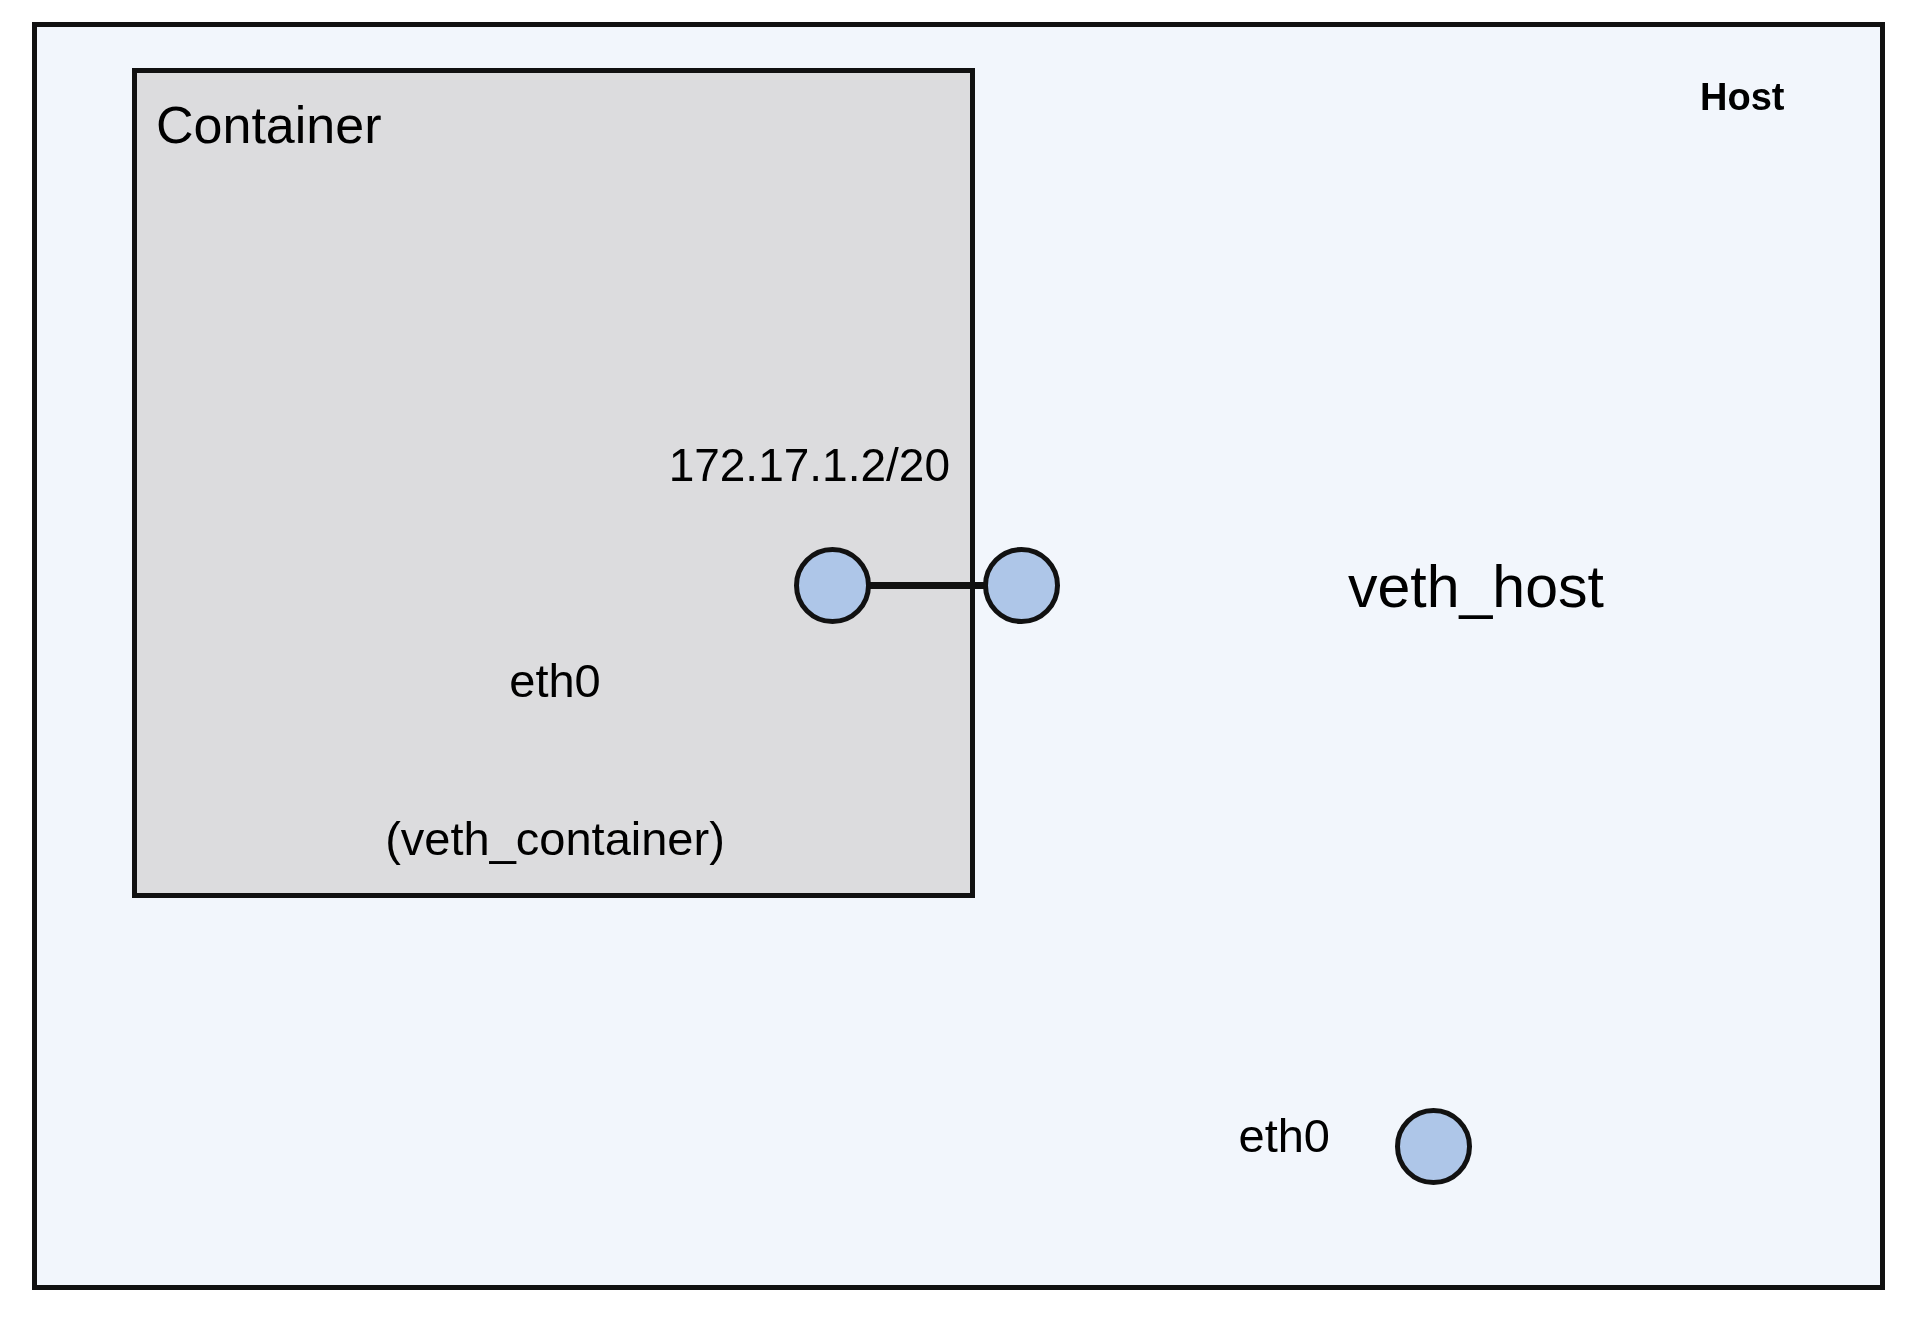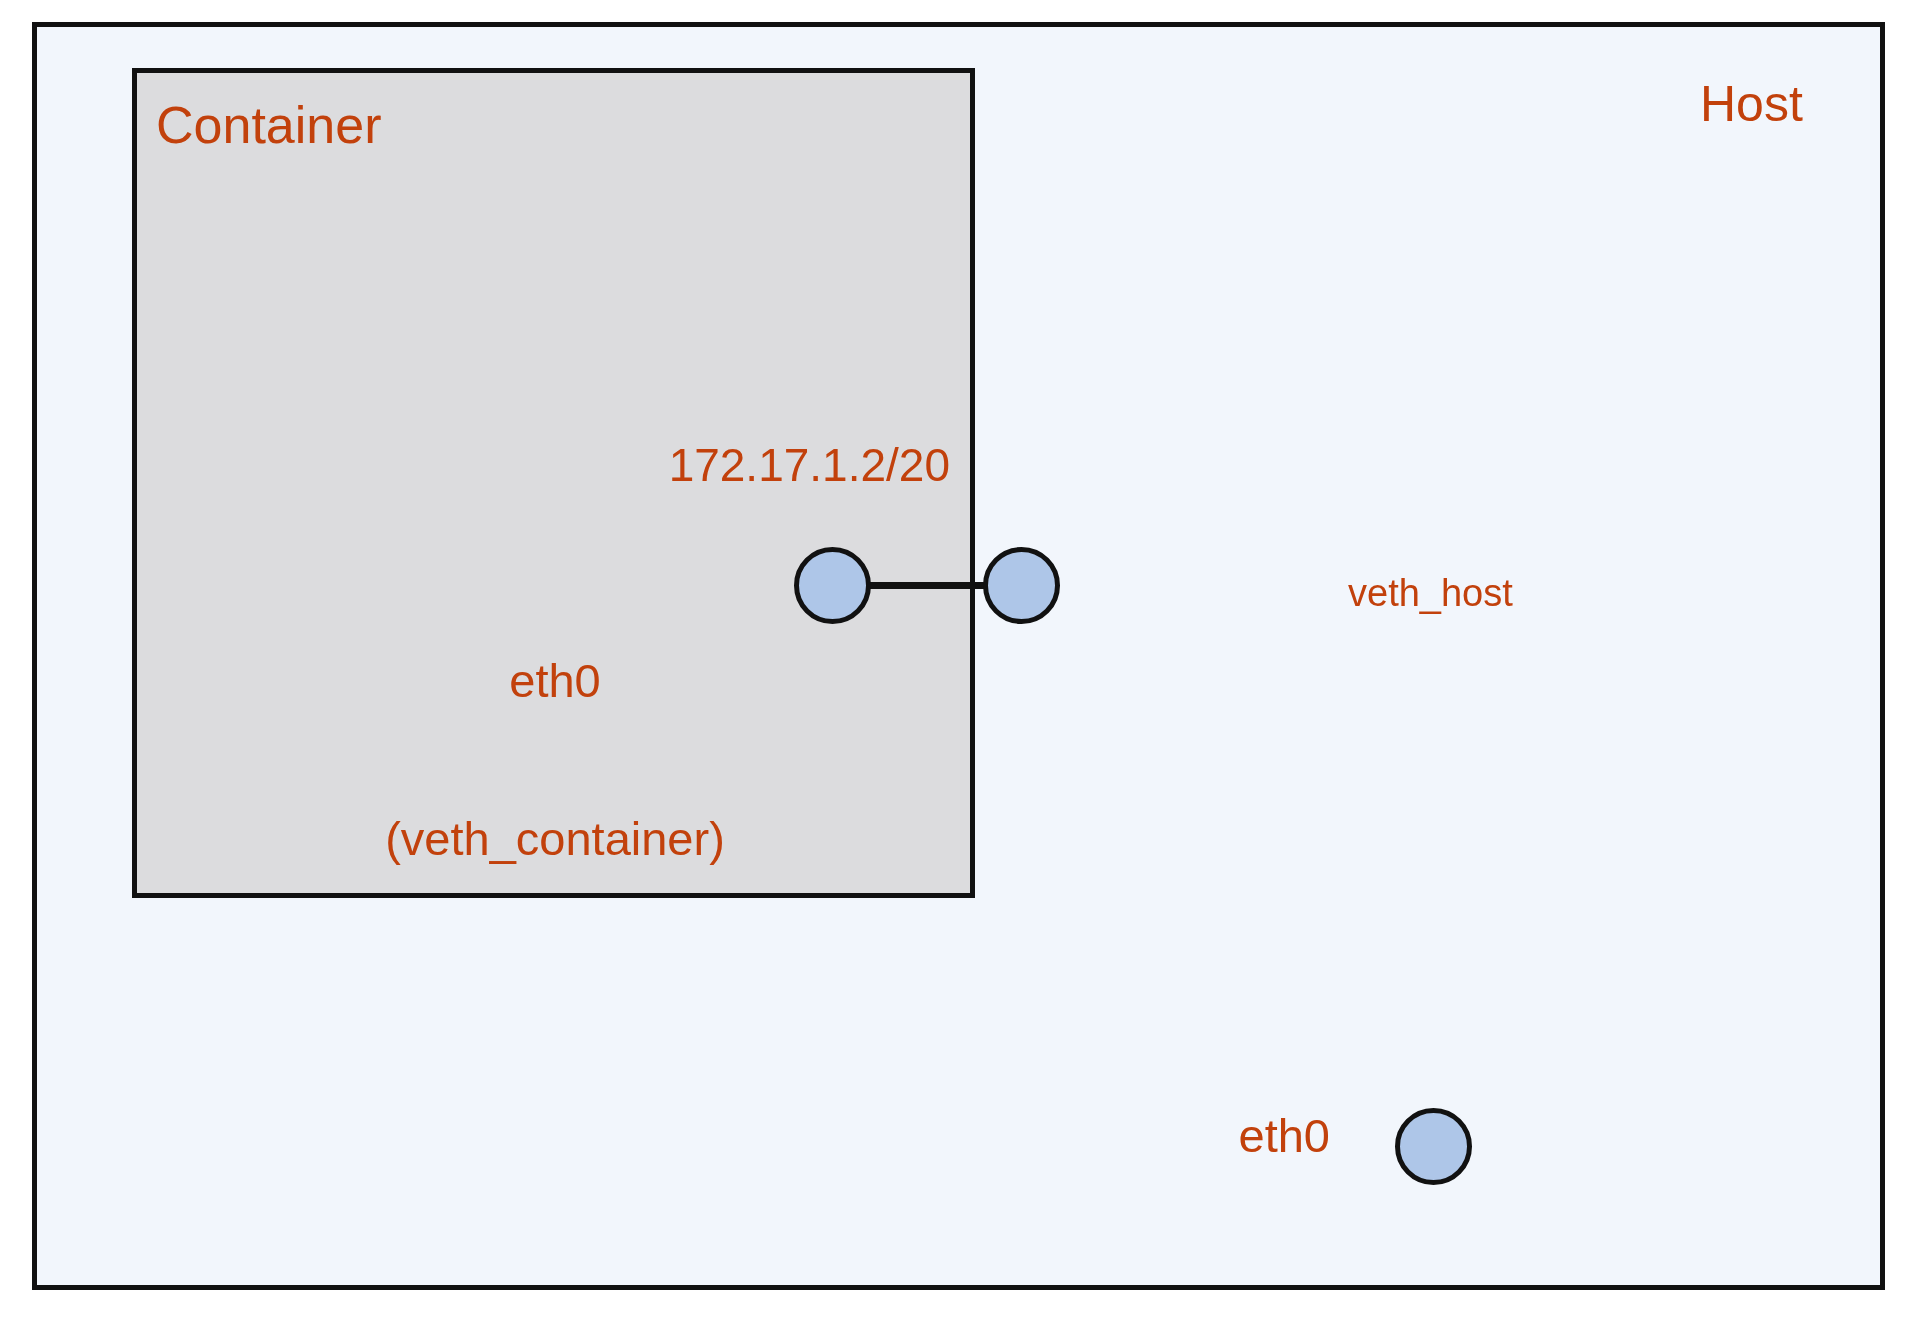--- a/index.html
+++ b/index.html
@@ -40,53 +40,53 @@
     width: 843px;
     height: 830px;
     box-sizing: border-box;
     background: #DCDCDE;
     border: 5px solid #111111;
   }
 
   
   .label {
     position: absolute;
-    color: #c2410c;
+    color: #000000;
     white-space: pre;
     line-height: 1.12;
   }
   .label-container-title {
     left: 156px;
     top: 96px;
     font-size: 52px;
   }
   .label-host-title {
     left: 1700px;
     top: 76px;
-    font-size: 50px;
-    font-weight: normal;
+    font-size: 38px;
+    font-weight: bold;
   }
   .label-ip {
     left: 500px;
     top: 440px;
     width: 450px;
     text-align: right;
     font-size: 46px;
   }
   .label-eth0-container {
     left: 330px;
     top: 550px;
     width: 450px;
     text-align: center;
     font-size: 47px;
   }
   .label-veth-host {
     left: 1348px;
-    top: 572px;
-    font-size: 38px;
+    top: 554px;
+    font-size: 59px;
   }
   .label-eth0-host {
     left: 1000px;
     top: 1110px;
     width: 330px;
     text-align: right;
     font-size: 47px;
   }
 
   

